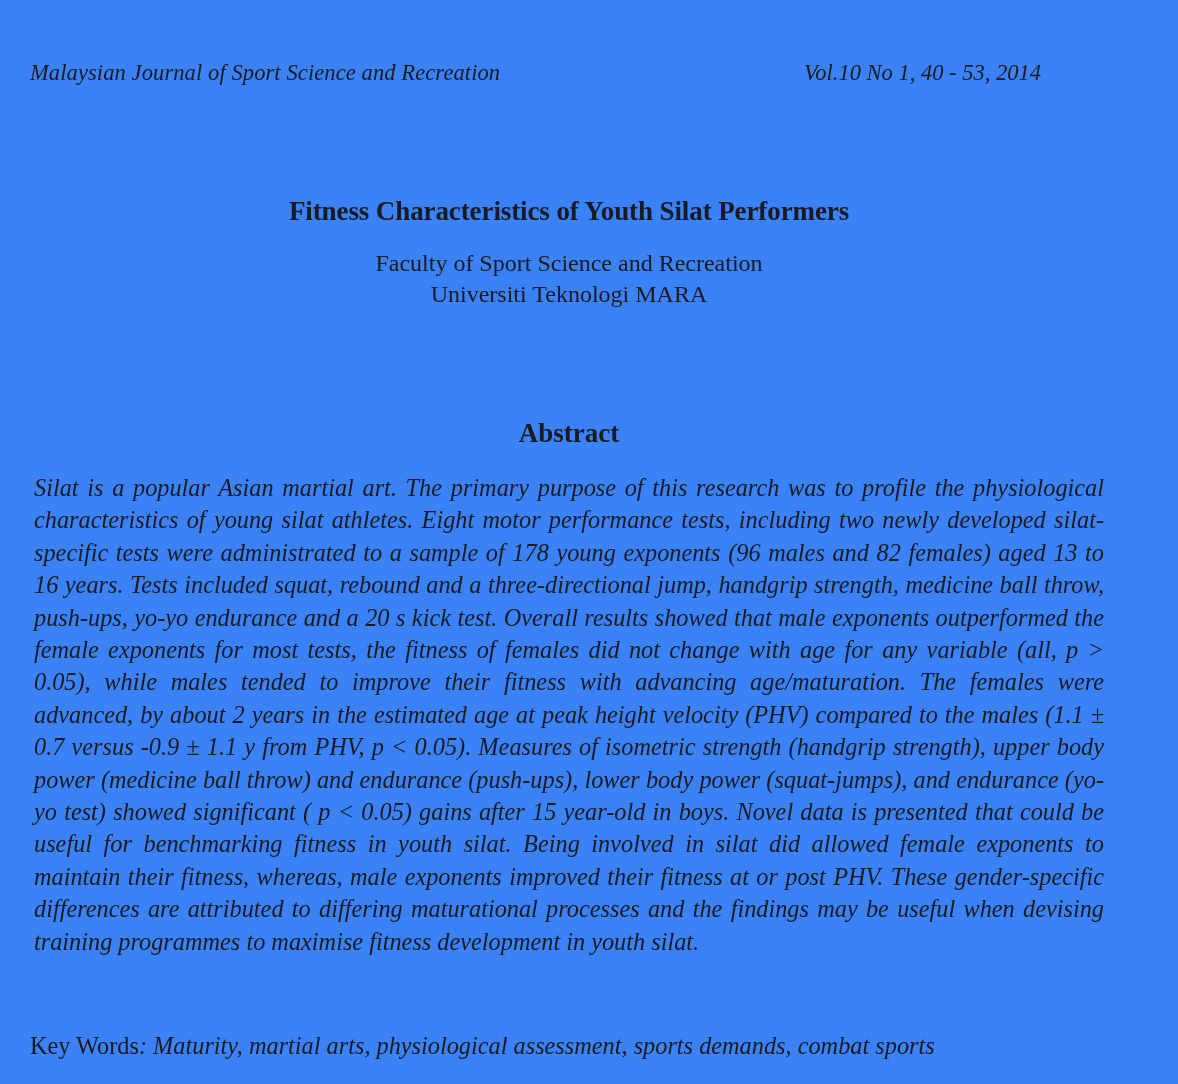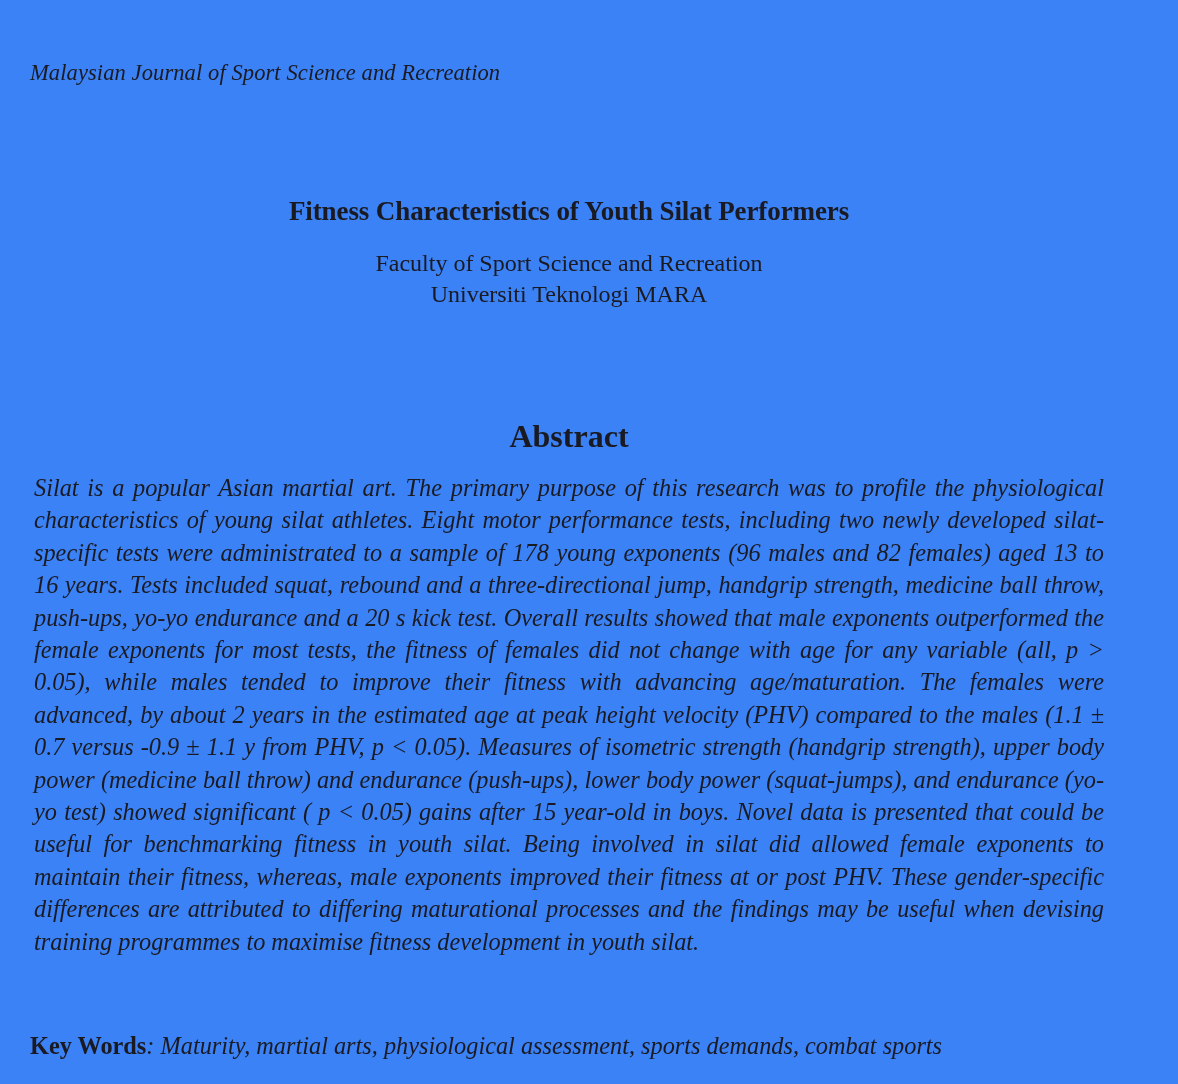--- a/index.html
+++ b/index.html
@@ -75,21 +75,21 @@
   }
   .author-line { display: block; }
 
   
   .abstract-heading {
     position: absolute;
     left: 0;
     top: 406px;
     width: 1138px;
     text-align: center;
-    font-size: 32px;
+    font-size: 27px;
     font-weight: bold;
     margin-top: 12px;
   }
 
   
   .abstract-body {
     position: absolute;
     left: 30px;
     top: 468px;
     width: 1078px;
@@ -107,35 +107,36 @@
   
   .keywords {
     position: absolute;
     left: 30px;
     top: 1030px;
     width: 1078px;
     font-size: 24.3px;
     line-height: 32.4px;
   }
   .keywords-label {
-    font-weight: bold;
+    font-weight: normal;
     font-style: normal;
     text-align: right;
   }
   .keywords-list {
     font-style: italic;
   }
 </style>
 </head>
 <body>
 
 <div class="page">
 
   <div class="running-head">
     <span class="journal-name">Malaysian Journal of Sport Science and Recreation</span>
+    <span class="volume-info">Vol.10 No 1, 40 - 53, 2014</span>
   </div>
 
   <h1 class="article-title">Fitness Characteristics of Youth Silat Performers</h1>
 
   <div class="author-block">
     <span class="author-line">Faculty of Sport Science and Recreation</span>
     <span class="author-line">Universiti Teknologi MARA</span>
   </div>
 
   <h2 class="abstract-heading">Abstract</h2>

